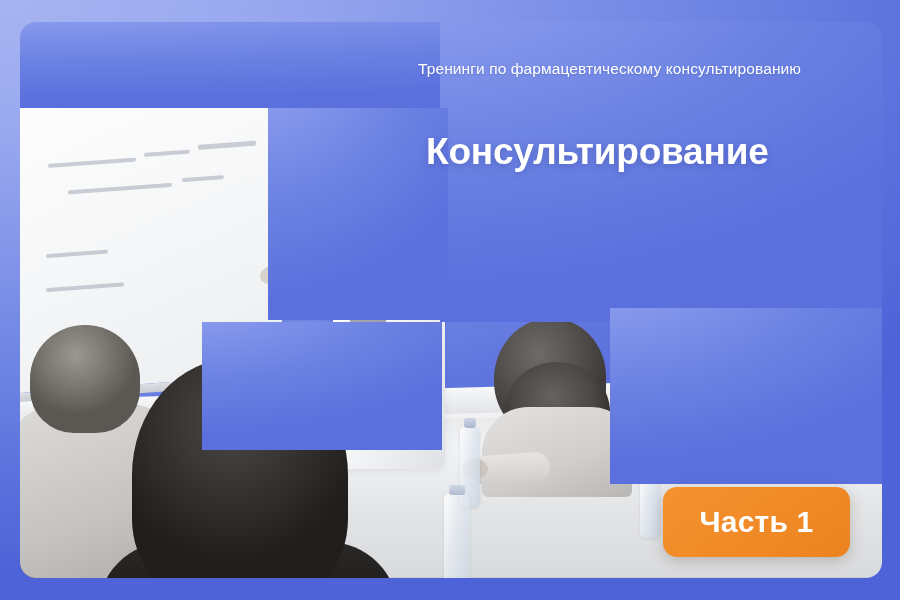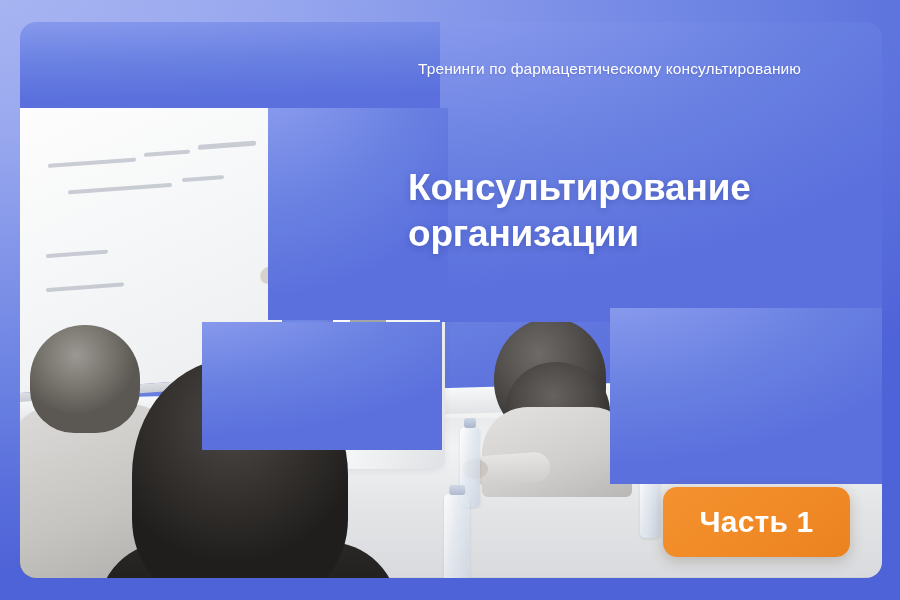--- a/index.html
+++ b/index.html
@@ -179,25 +179,24 @@
   .bm-wbgap{left:248px;top:86px;width:180px;height:212px;}
 
   
   .subtitle{
     position:absolute;left:418px;top:57px;width:400px;
     color:#ffffff;font-size:15.5px;line-height:24px;font-weight:400;
     letter-spacing:.1px;
     text-shadow:0 1px 2px rgba(40,55,130,.25);
   }
   .title{
-    position:absolute;left:408px;top:129px;width:430px;
+    position:absolute;left:426px;top:129px;width:430px;
     color:#ffffff;font-size:37px;line-height:46px;font-weight:700;
     letter-spacing:-.2px;
     text-shadow:0 2px 6px rgba(35,50,125,.30);
-    margin-top:36px;
   }
   .title .ln{display:block;white-space:nowrap;}
 
   
   .badge{
     position:absolute;left:663px;top:487px;width:187px;height:70px;
     background:linear-gradient(145deg,#f4922f 0%,#f08a26 55%,#ea8220 100%);
     border-radius:14px;
     display:flex;align-items:center;justify-content:center;
     box-shadow:0 4px 14px rgba(60,45,20,.22);
@@ -268,20 +267,19 @@
       <div class="blue-mask bm-wbgap"></div>
       <div class="blue-mask bm-mid"></div>
       <div class="blue-mask bm-r2"></div>
     </div>
   </div>
 
   <div class="subtitle">Тренинги по фармацевтическому консультированию</div>
 
   <div class="title">
     <span class="ln">Консультирование</span>
-    <span class="ln">организации</span>
   </div>
 
   <div class="badge">
     <span>Часть 1</span>
   </div>
 
 </div>
 
 </body></html>

